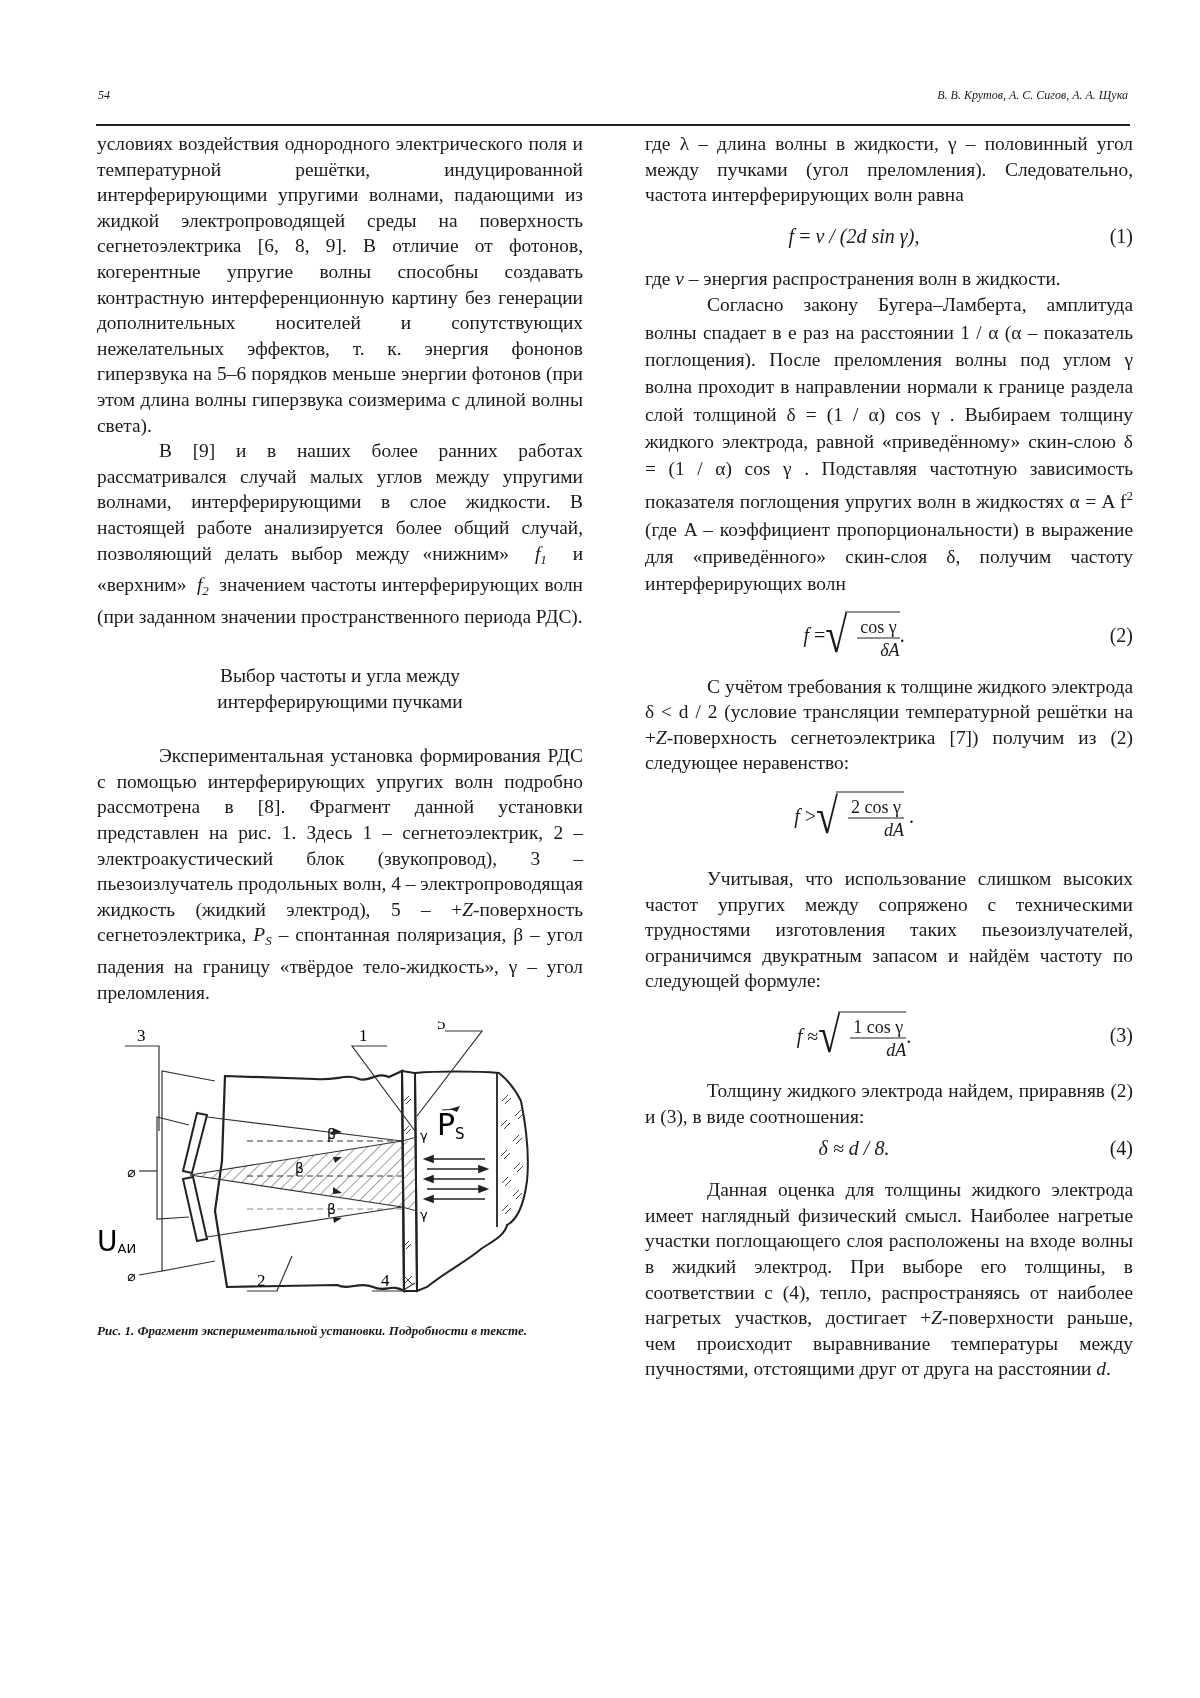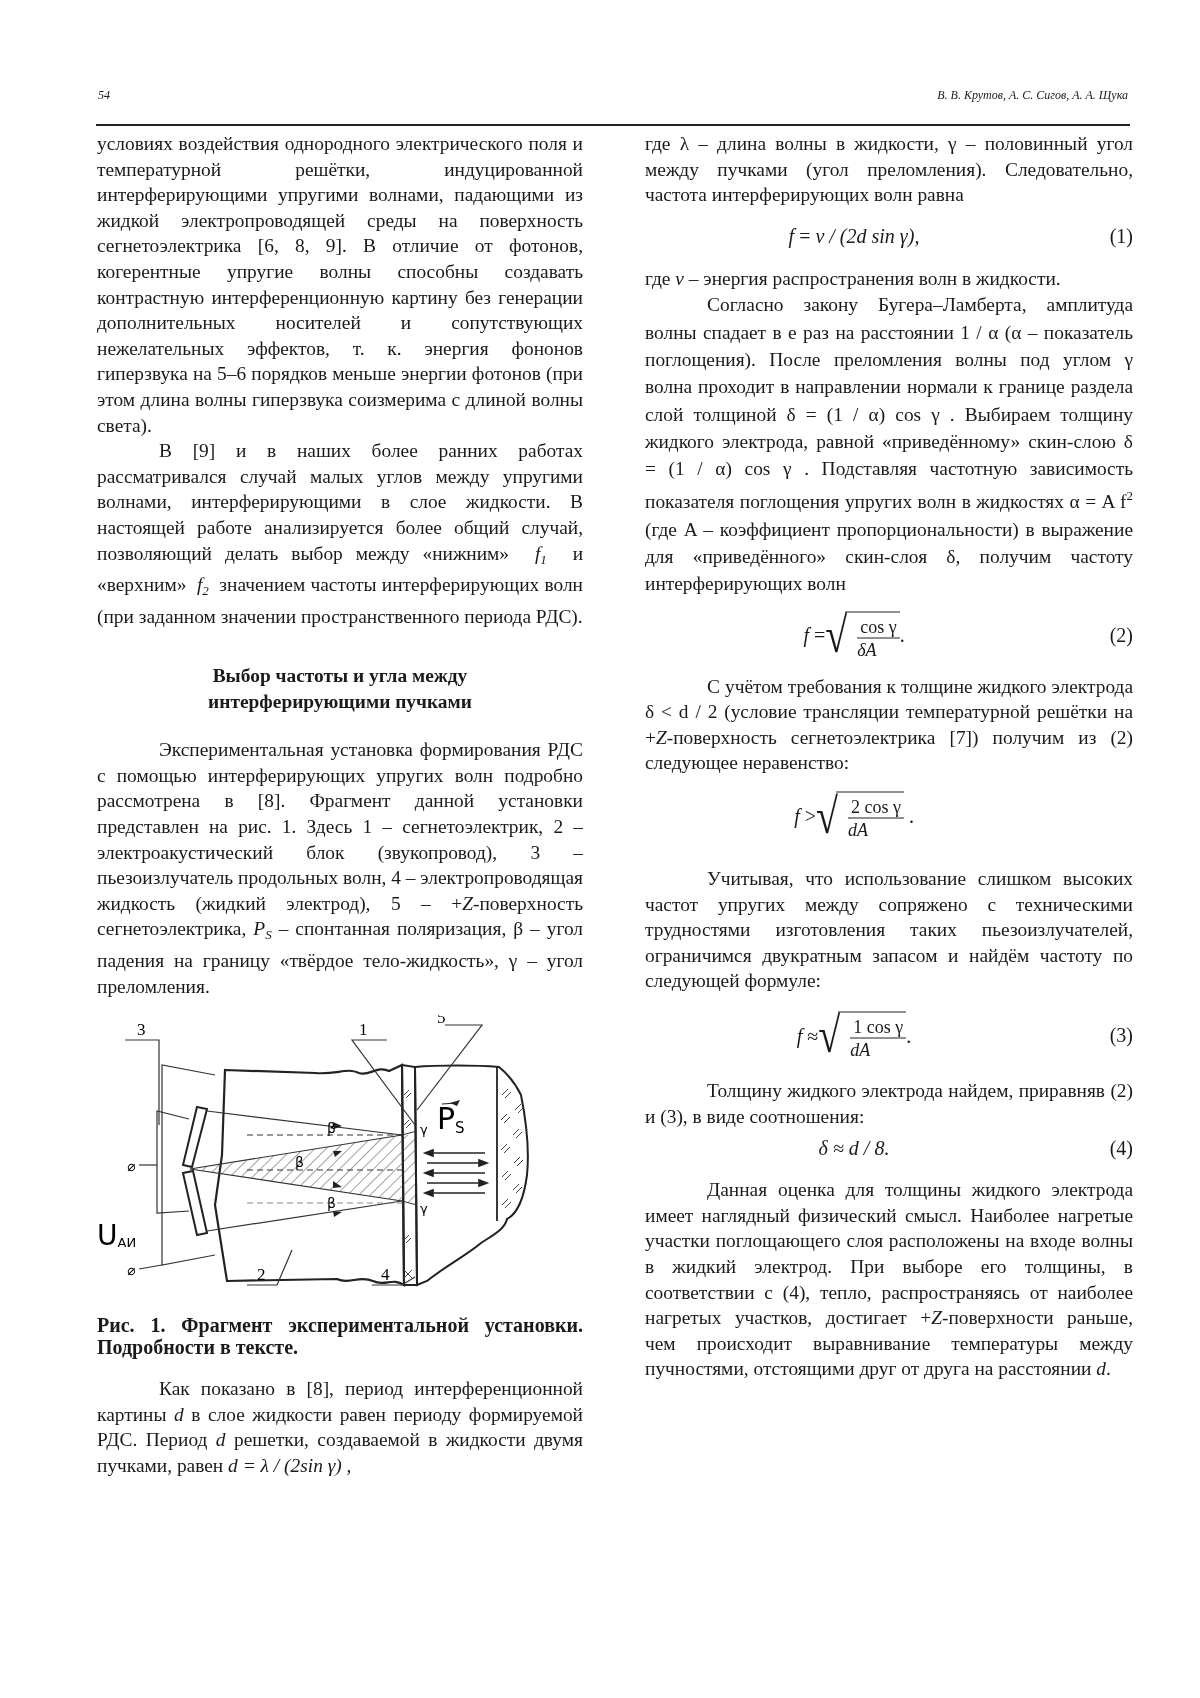--- a/index.html
+++ b/index.html
@@ -11,33 +11,33 @@
   .header .auth { position: absolute; right: 0; top: 0; text-align: center; }
   .rule { position: absolute; left: 96px; right: 70px; top: 124px; border-top: 2px solid #222; }
   .col { position: absolute; top: 131px; width: 486px; font-size: 19.4px; line-height: 25.6px; }
   .col.left { left: 97px; }
   .col.right { left: 645px; width: 488px; }
   .col p { margin: 0; text-align: justify; hyphens: none; }
   .col p.ind { text-indent: 62px; }
   i.m { font-style: italic; }
   .sub { font-size: 13px; vertical-align: -4px; }
   .sup { font-size: 13px; vertical-align: 8px; }
-  .section-title { text-align: center; font-weight: bold; margin: 34px 0 22px 0; line-height: 26px; }
+  .section-title { text-align: center; font-weight: normal; margin: 34px 0 28px 0; line-height: 26px; }
   .eq { position: relative; height: 52px; text-align: center; font-size: 20px; }
   .eq .body { position: absolute; top: 50%; transform: translateY(-50%); left: 0; right: 70px;
               display: flex; justify-content: center; align-items: center; }
   .eq .num { position: absolute; right: 0; top: 50%; transform: translateY(-50%); }
-  .frac { display: inline-flex; flex-direction: column; align-items: flex-start; font-size: 18px; line-height: 22px; margin-left: 12px; }
+  .frac { display: inline-flex; flex-direction: column; align-items: flex-end; font-size: 18px; line-height: 22px; margin-left: 12px; }
   .frac .top { border-bottom: 1px solid #222; padding: 0 3px; }
   .sqrt { display: inline-flex; align-items: center; }
   .sqrt .rad { font-size: 40px; line-height: 40px; transform: scaleY(1.25); margin-right: -2px; }
   .sqrt .under { border-top: 1.5px solid #222; padding-top: 1px; }
   .figure { position: relative; width: 486px; height: 285px; margin-top: 16px; }
   .figure svg { width: 486px; height: 285px; display: block; }
-  .caption { font-weight: bold; font-size: 20px; line-height: 22px; margin-top: 14px; text-align: justify; }
+  .caption { font-style: italic; font-weight: bold; font-size: 13px; line-height: 22px; margin-top: 14px; text-align: justify; }
 </style>
 </head>
 <body>
 
 <div class="header">
   <span class="pg">54</span>
   <span class="auth">В. В. Крутов, А. С. Сигов, А. А. Щука</span>
 </div>
 <div class="rule"></div>
 
@@ -131,21 +131,20 @@
       <text x="340" y="114" font-size="30" font-family="DejaVu Sans, sans-serif"><tspan>P</tspan><tspan font-size="15" dy="4">S</tspan></text>
       <polygon points="353,88 363,85 360,91" fill="#222"></polygon>
       <line x1="345" y1="89" x2="360" y2="88" stroke="#222" stroke-width="1.2"></line>
       <text x="0" y="230" font-size="28" font-family="DejaVu Sans, sans-serif"><tspan>U</tspan><tspan font-size="13" dy="2">АИ</tspan></text>
       <text x="30" y="156" font-size="14" font-family="DejaVu Sans, sans-serif">⌀</text>
       <text x="30" y="260" font-size="14" font-family="DejaVu Sans, sans-serif">⌀</text>
     </svg>
   </div>
   <div class="caption">Рис. 1. Фрагмент экспериментальной установки. Подробности в тексте.</div>
   <div style="height:18px"></div>
-  <p class="ind"><span>Как показано в [8], период интерференционной картины</span> <i class="m">d</i> <span>в слое жидкости равен периоду формируемой РДС. Период</span> <i class="m">d</i> <span>решетки, создаваемой в жидкости двумя пучками, равен</span> <i class="m">d = λ / (2sin γ) ,</i></p>
 </div>
 
 <div class="col right">
   <p>где λ – длина волны в жидкости, γ – половинный угол между пучками (угол преломления). Следовательно, частота интерферирующих волн равна</p>
   <div class="eq" style="height:58px">
     <div class="body">
       <i class="m">f</i>&nbsp;<span>=</span>&nbsp;<i class="m">v / (2d sin γ),</i>
     </div>
     <span class="num">(1)</span>
   </div>

